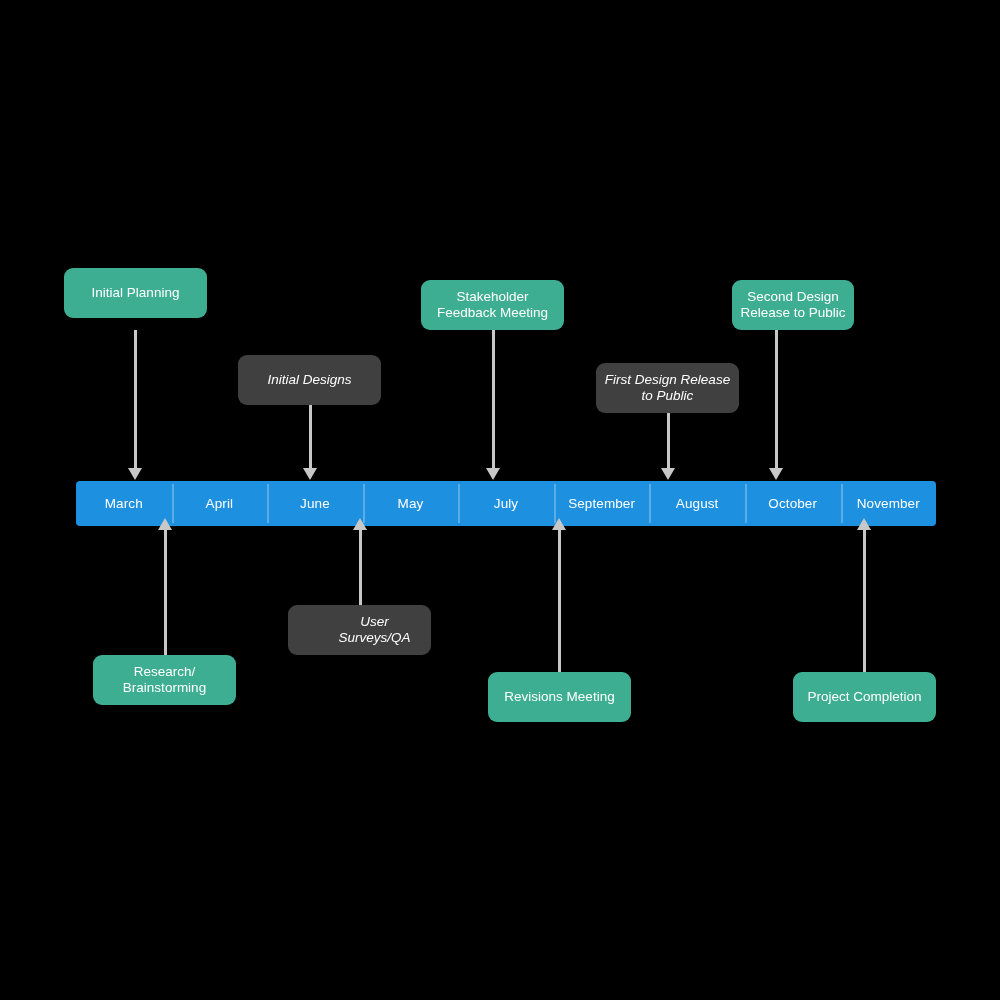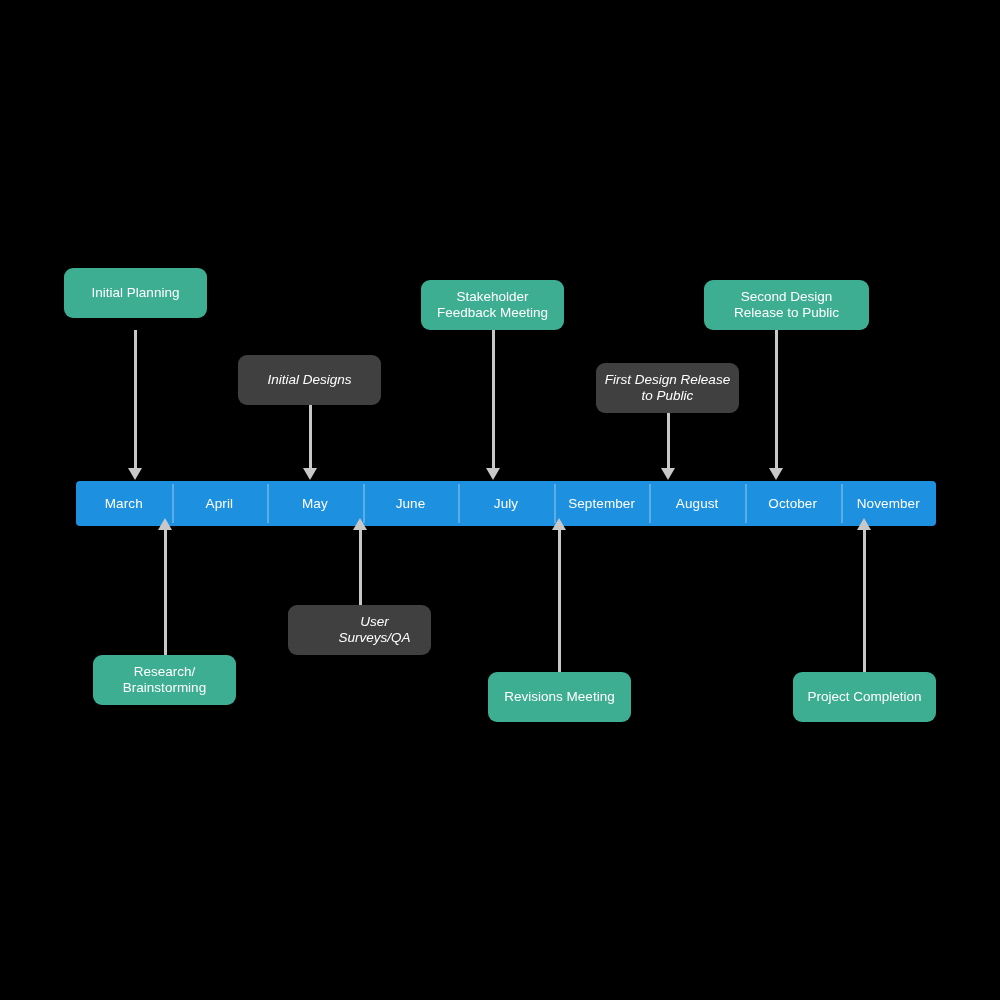--- a/index.html
+++ b/index.html
@@ -94,21 +94,21 @@
       </div>
       <div class="event-box green" style="left: 238px; top: 355px; width: 143px; height: 50px;">
         <span>Initial Designs</span>
       </div>
       <div class="event-box teal" style="left: 421px; top: 280px; width: 143px; height: 50px;">
         <span>Stakeholder<br>Feedback Meeting</span>
       </div>
       <div class="event-box green" style="left: 596px; top: 363px; width: 143px; height: 50px;">
         <span>First Design Release<br>to Public</span>
       </div>
-      <div class="event-box teal" style="left: 704px; top: 280px; width: 165px; height: 50px;">
+      <div class="event-box teal" style="left: 732px; top: 280px; width: 122px; height: 50px;">
         <span>Second Design<br>Release to Public</span>
       </div>
     </div>
   <div id="connectors-above">
       <div class="connector" style="left: 134px; top: 330px; height: 138px;"></div>
       <div class="arrow-head down" style="left: 128px; top: 468px;"></div>
       <div class="connector" style="left: 309px; top: 405px; height: 63px;"></div>
       <div class="arrow-head down" style="left: 303px; top: 468px;"></div>
       <div class="connector" style="left: 492px; top: 330px; height: 138px;"></div>
       <div class="arrow-head down" style="left: 486px; top: 468px;"></div>
@@ -119,24 +119,24 @@
     </div>
 
   <div id="timeline-bar">
       <div class="month-cell">
         <span>March</span>
       </div>
       <div class="month-cell">
         <span>April</span>
       </div>
       <div class="month-cell">
-        <span>May</span>
+        <span>June</span>
       </div>
       <div class="month-cell">
-        <span>June</span>
+        <span>May</span>
       </div>
       <div class="month-cell">
         <span>July</span>
       </div>
       <div class="month-cell">
         <span>September</span>
       </div>
       <div class="month-cell">
         <span>August</span>
       </div>

